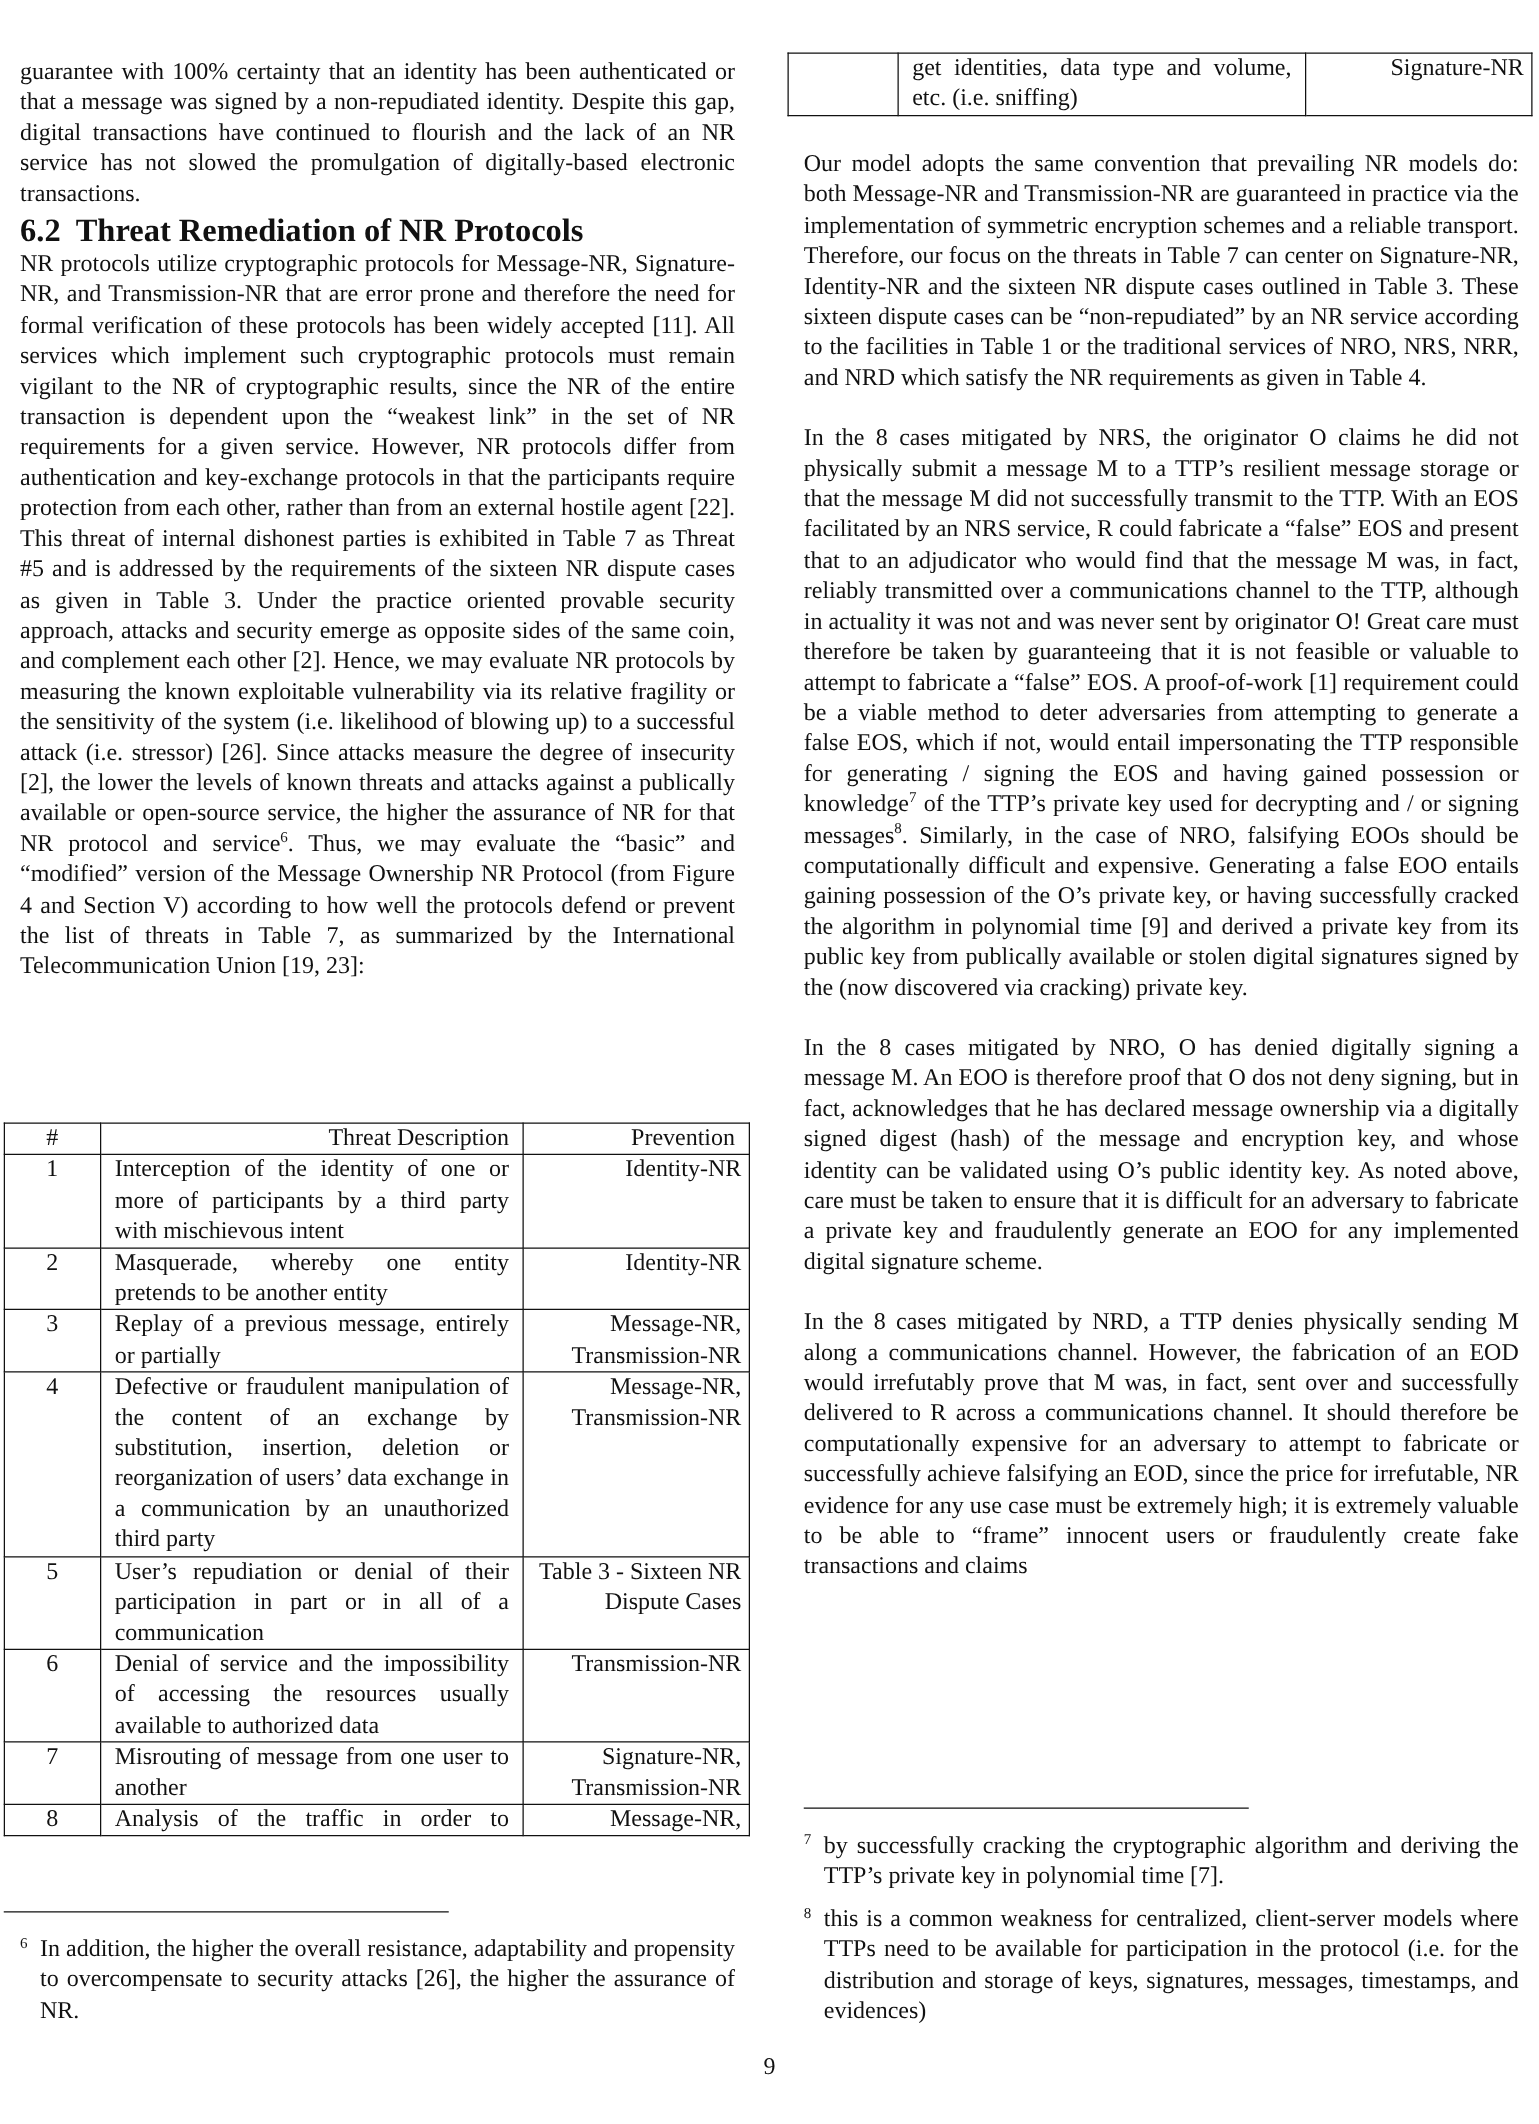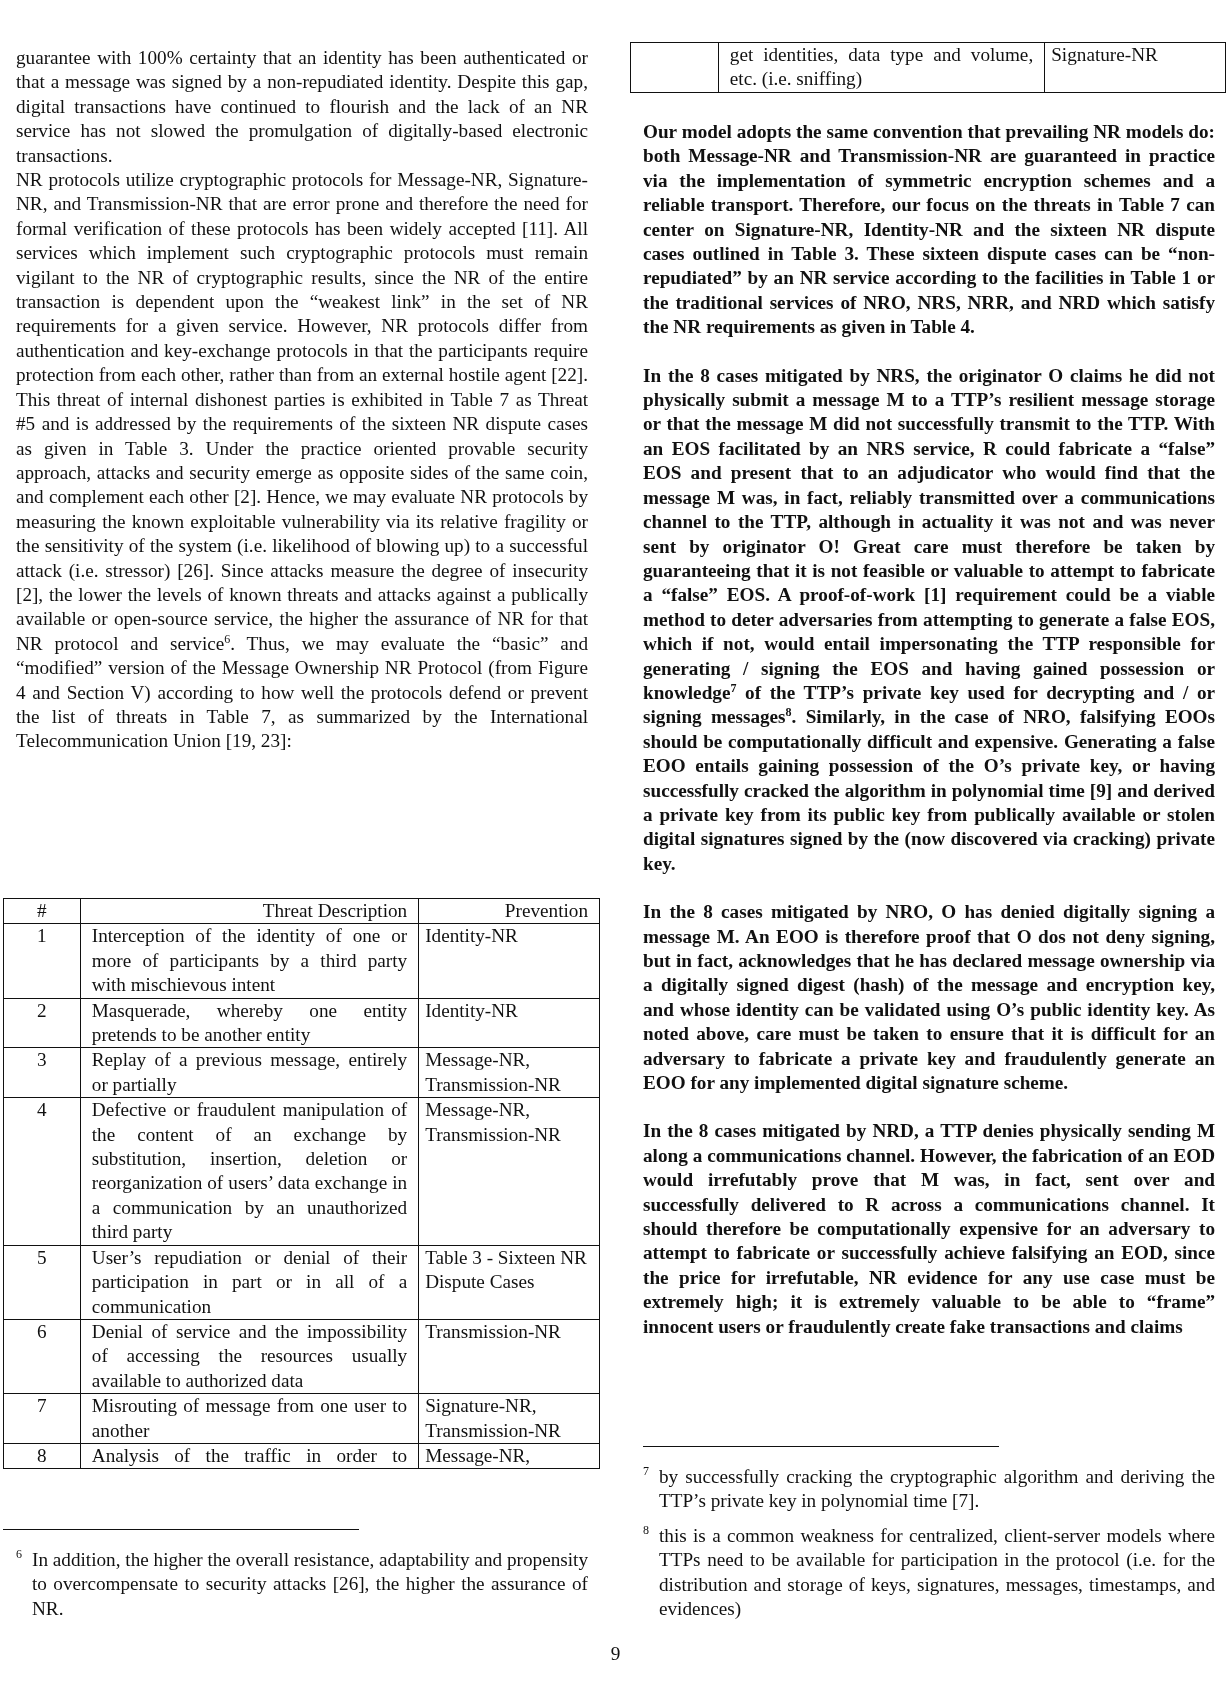--- a/index.html
+++ b/index.html
@@ -17,33 +17,36 @@
     margin: 2px 0 0 0; font-family: "Liberation Serif", serif; font-weight: bold;
     font-size: 26px; line-height: 30px;
   }
   h2 .num { margin-right: 12px; }
   .tcaption { text-align: center; font-weight: bold; font-size: 19.2px; line-height: 24px; }
   table { border-collapse: collapse; position: absolute; font-size: 19.2px; line-height: 24.4px; }
   td, th { border: 1.5px solid #111; vertical-align: top; padding: 0 11px; font-weight: normal; }
   td.num, th.num { text-align: center; padding: 0; }
   td.desc { text-align: justify; }
   th { text-align: right; }
-  td.prev { text-align: left; padding: 0 6px; }
+  td.prev { text-align: right; padding: 0 6px; }
   .fn-rule { border-top: 1.5px solid #111; width: 356px; position: absolute; }
   .footnote { position: absolute; font-size: 19.2px; line-height: 24.4px; text-align: justify; }
   .footnote .fnmark { position: absolute; left: 0; top: -6px; font-size: 12px; }
   .footnote .fntext { display: block; padding-left: 16px; }
   sup { font-size: 12px; line-height: 0; vertical-align: super; }
   .page-number { position: absolute; left: 0; width: 1231px; text-align: center; top: 1642px; }
 </style>
 </head>
 <body>
 
 <div class="col col-left" style="top:46px;">
   <p>guarantee with 100% certainty that an identity has been authenticated or that a message was signed by a non-repudiated identity.  Despite this gap, digital transactions have continued to flourish and the lack of an NR service has not slowed the promulgation of digitally-based electronic transactions.</p>
+  <h2>
+    <span class="num">6.2</span><span>Threat Remediation of NR Protocols</span>
+  </h2>
   <p><span>NR protocols utilize cryptographic protocols for Message-NR, Signature-NR, and Transmission-NR that are error prone and therefore the need for formal verification of these protocols has been widely accepted [11].  All services which implement such cryptographic protocols must remain vigilant to the NR of cryptographic results, since the NR of the entire transaction is dependent upon the “weakest link” in the set of NR requirements for a given service.  However, NR protocols differ from authentication and key-exchange protocols in that the participants require protection from each other, rather than from an external hostile agent [22].  This threat of internal dishonest parties is exhibited in Table 7 as Threat #5 and is addressed by the requirements of the sixteen NR dispute cases as given in Table 3.  Under the practice oriented provable security approach, attacks and security emerge as opposite sides of the same coin, and complement each other [2].  Hence, we may evaluate NR protocols by measuring the known exploitable vulnerability via its relative fragility or the sensitivity of the system (i.e. likelihood of blowing up) to a successful attack (i.e. stressor) [26].  Since attacks measure the degree of insecurity [2], the lower the levels of known threats and attacks against a publically available or open-source service, the higher the assurance of NR for that NR protocol and service</span><sup>6</sup><span>.  Thus, we may evaluate the “basic” and “modified” version of the Message Ownership NR Protocol (from Figure 4 and Section V) according to how well the protocols defend or prevent the list of threats in Table 7, as summarized by the International Telecommunication Union [19, 23]:</span></p>
 </div>
 
 <table style="left:3px; top:898px; width:597px;">
   <colgroup>
       <col style="width:77px">
       <col style="width:339px">
       <col style="width:181px">
     </colgroup>
   <tbody>
@@ -109,21 +112,21 @@
     </colgroup>
   <tbody>
       <tr>
     <td class="num" style="border-top:1.5px solid #111;"></td>
     <td class="desc">get identities, data type and volume, etc. (i.e. sniffing)</td>
     <td class="prev">Signature-NR</td>
   </tr>
 </tbody>
   </table>
 
-<div class="col col-right" style="top:120px;font-weight:bold;">
+<div class="col col-right" style="top:120px;">
   <p>Our model adopts the same convention that prevailing NR models do:  both Message-NR and Transmission-NR are guaranteed in practice via the implementation of symmetric encryption schemes and a reliable transport.  Therefore, our focus on the threats in Table 7 can center on Signature-NR, Identity-NR and the sixteen NR dispute cases outlined in Table 3.   These sixteen dispute cases can be “non-repudiated” by an NR service according to the facilities in Table 1 or the traditional services of NRO, NRS, NRR, and NRD which satisfy the NR requirements as given in Table 4.</p>
   <p class="para-gap"><span>In the 8 cases mitigated by NRS, the originator O claims he did not physically submit a message M to a TTP’s resilient message storage or that the message M did not successfully transmit to the TTP.  With an EOS facilitated by an NRS service, R could fabricate a “false” EOS and present that to an adjudicator who would find that the message M was, in fact, reliably transmitted over a communications channel to the TTP, although in actuality it was not and was never sent by originator O!  Great care must therefore be taken by guaranteeing that it is not feasible or valuable to attempt to fabricate a “false” EOS.  A proof-of-work [1] requirement could be a viable method to deter adversaries from attempting to generate a false EOS, which if not, would entail impersonating the TTP responsible for generating / signing the EOS and having gained possession or knowledge</span><sup>7</sup><span> of the TTP’s private key used for decrypting and / or signing messages</span><sup>8</sup><span>.  Similarly, in the case of NRO, falsifying EOOs should be computationally difficult and expensive.  Generating a false EOO entails gaining possession of the O’s private key, or having successfully cracked the algorithm in polynomial time [9] and derived a private key from its public key from publically available or stolen digital signatures signed by the (now discovered via cracking)  private key.</span></p>
   <p class="para-gap">In the 8 cases mitigated by NRO, O has denied digitally signing a message M.  An EOO is therefore proof that O dos not deny signing, but in fact, acknowledges that he has declared message ownership via a digitally signed digest (hash) of the message and encryption key, and whose identity can be validated using O’s public identity key.  As noted above, care must be taken to ensure that it is difficult for an adversary to fabricate a private key and fraudulently generate an EOO for any implemented digital signature scheme.</p>
   <p class="para-gap">In the 8 cases mitigated by NRD, a TTP denies physically sending M along a communications channel.  However, the fabrication of an EOD would irrefutably prove that M was, in fact, sent over and successfully delivered to R across a communications channel.  It should therefore be computationally expensive for an adversary to attempt to fabricate or successfully achieve falsifying an EOD, since the price for irrefutable, NR evidence for any use case must be extremely high; it is extremely valuable to be able to “frame” innocent users or fraudulently create fake transactions and claims</p>
 </div>
 
 <div class="fn-rule" style="left:643px; top:1446px;"></div>
 <div class="footnote" style="left:643px; top:1465px; width:572px;">
   <span class="fnmark">7</span>
   <span class="fntext">by successfully cracking the cryptographic algorithm and deriving the TTP’s private key in polynomial time [7].</span>

